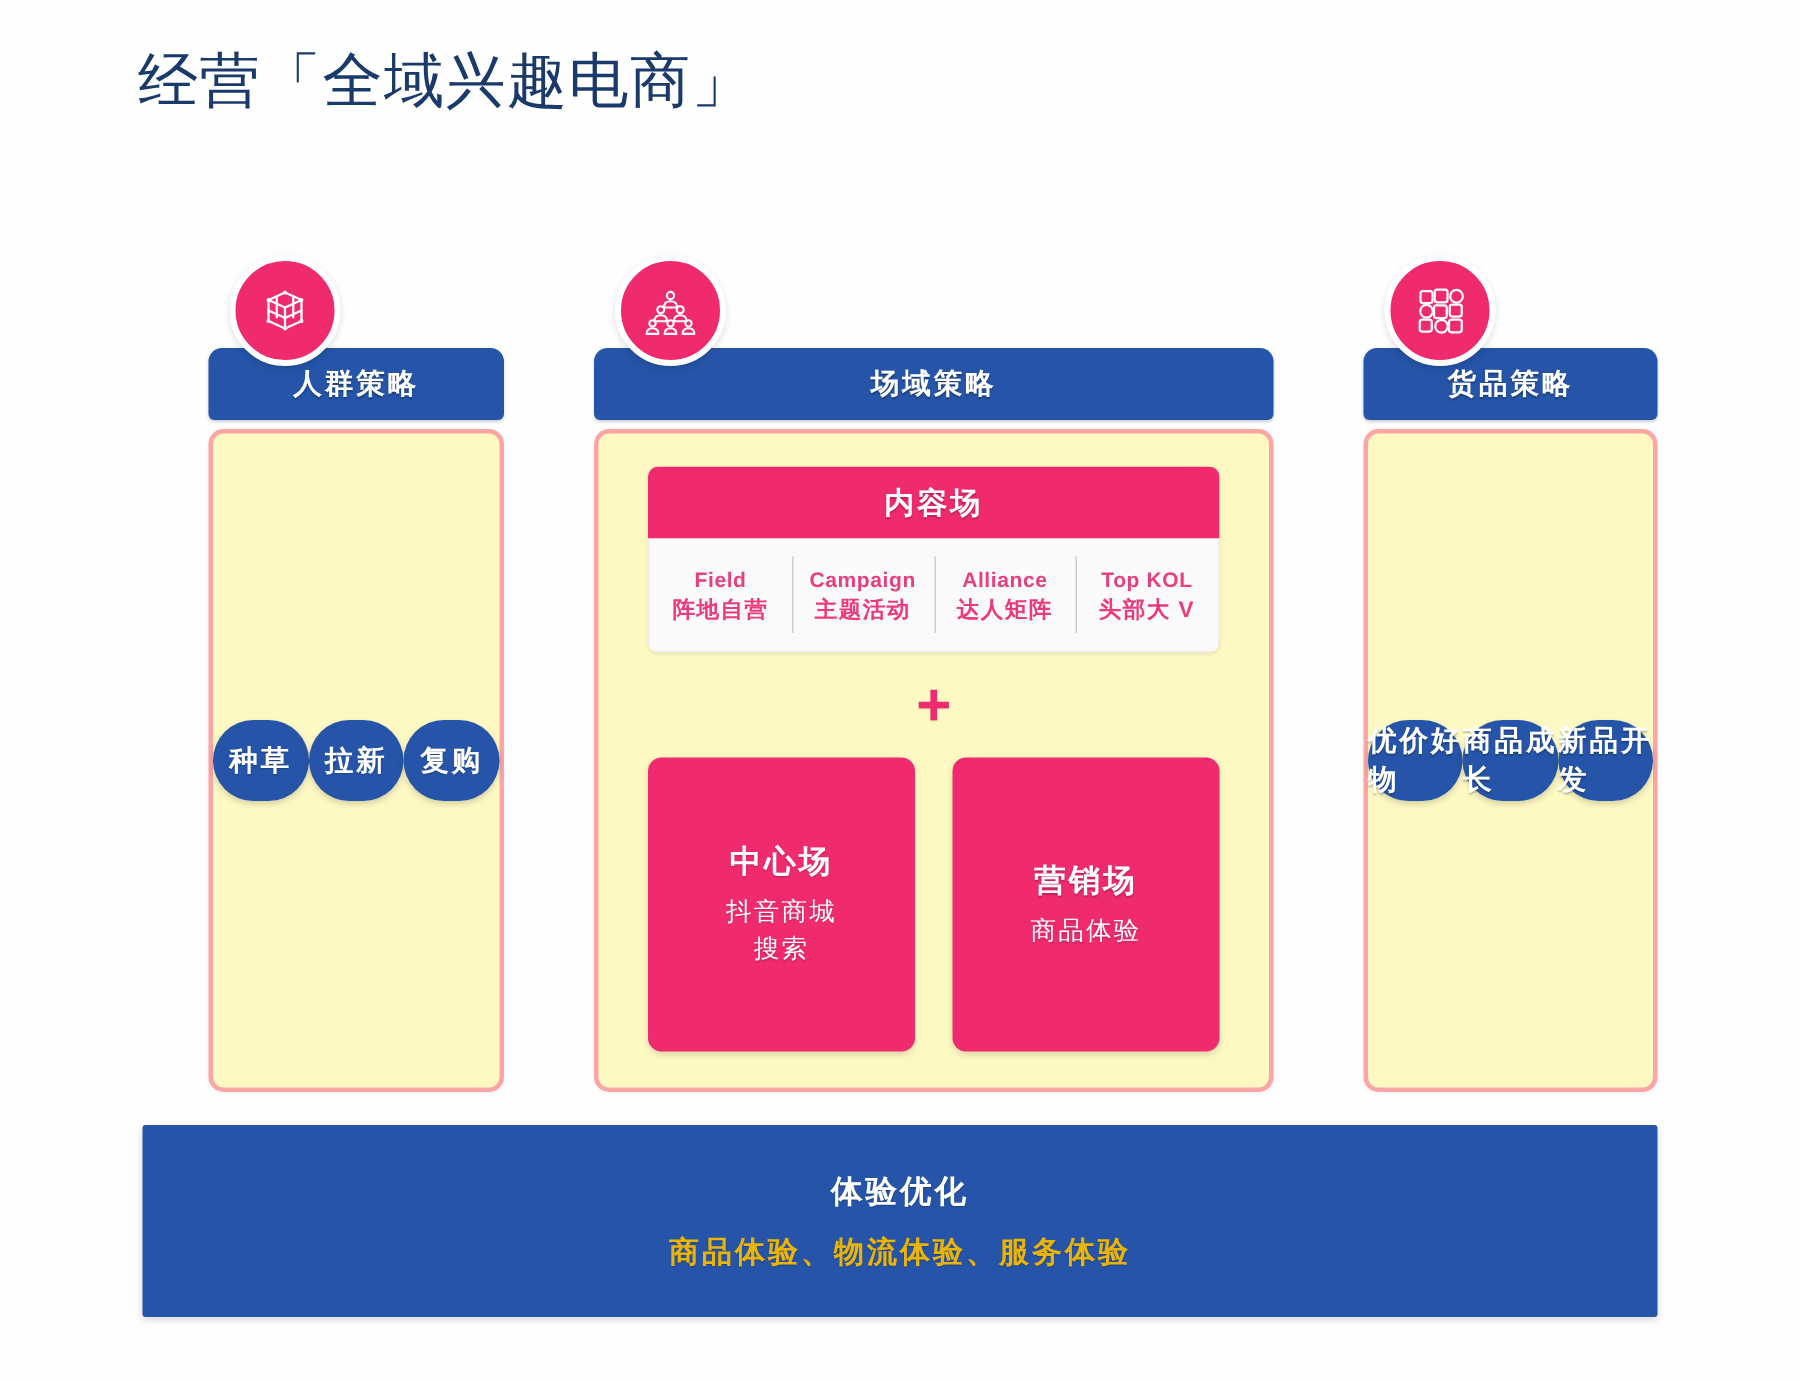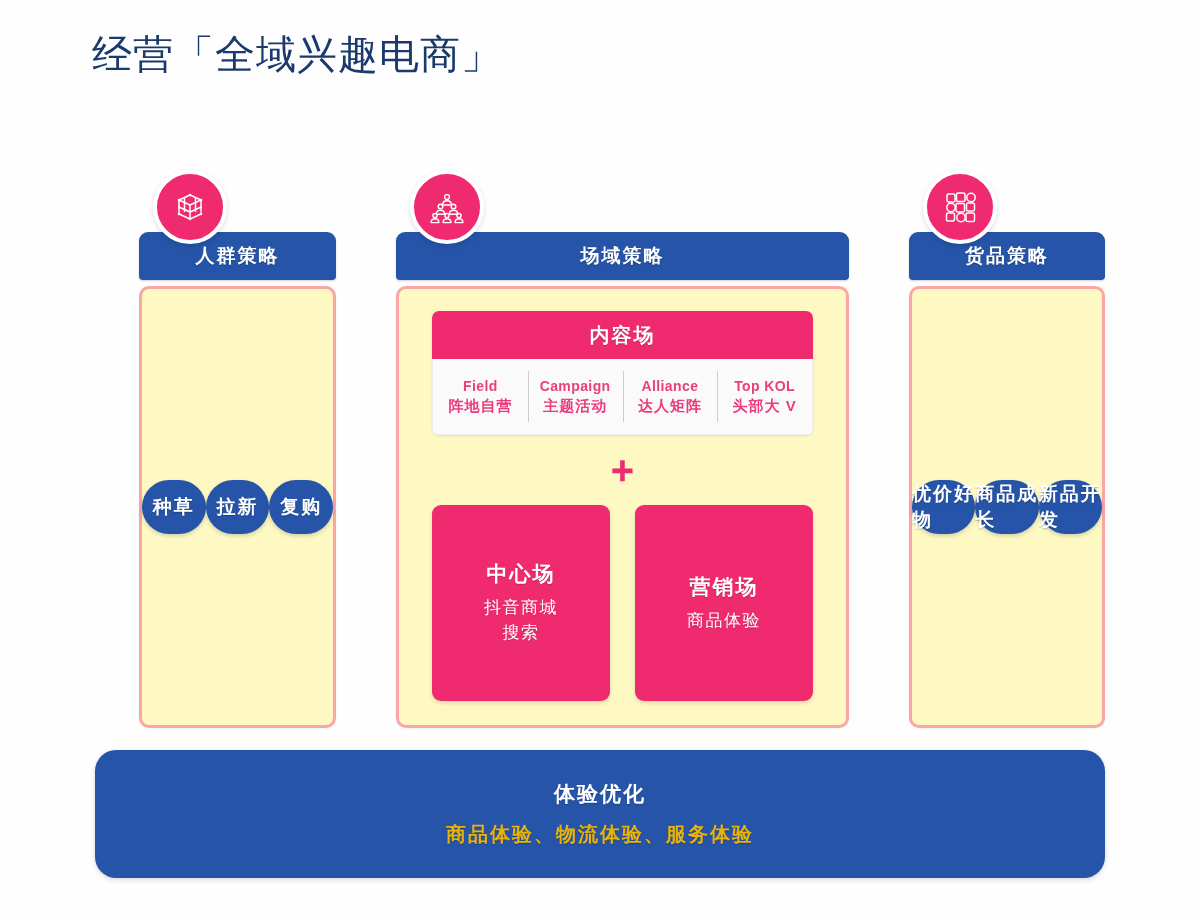--- a/index.html
+++ b/index.html
@@ -245,21 +245,21 @@
   }
 
   
   .bottom-bar {
     position: absolute;
     left: 95px;
     top: 750px;
     width: 1010px;
     height: 128px;
     background: #2554a8;
-    border-radius: 21px;
+    border-radius: 2px;
     display: flex;
     flex-direction: column;
     align-items: center;
     justify-content: center;
     gap: 13px;
     box-shadow: 0 2px 5px rgba(0,0,0,0.15);
   }
   .bottom-title {
     color: #ffffff;
     font-size: 21px;

